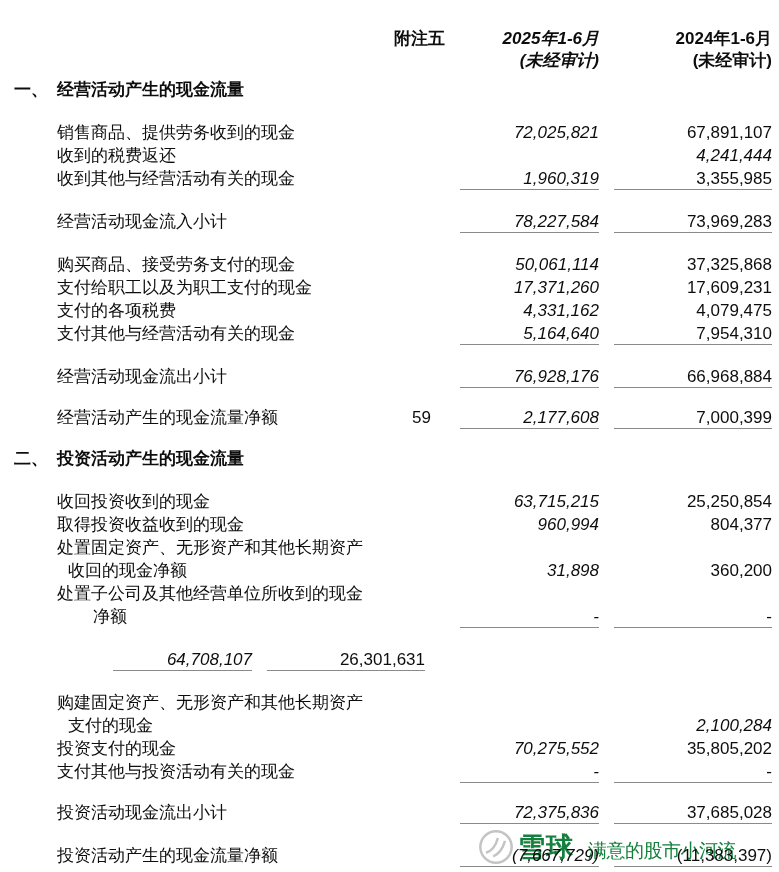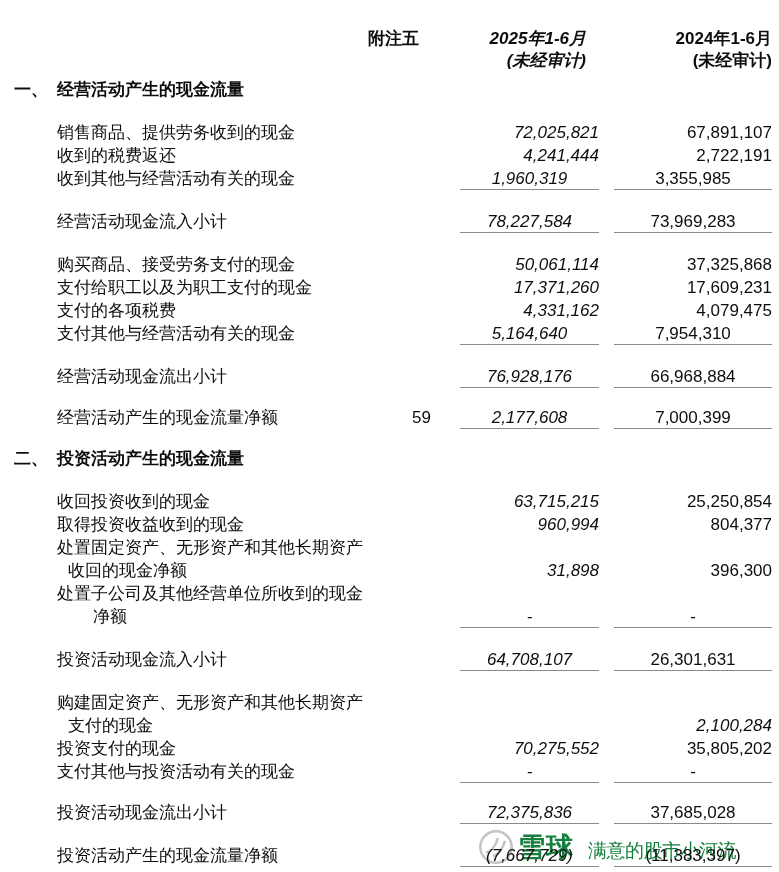--- a/index.html
+++ b/index.html
@@ -14,27 +14,27 @@
     padding-top:28px;
     overflow:hidden;
   }
   .row, .hdr-row, .sec {
     position:relative; z-index:1;
     display:flex;
     padding-left:57px; padding-right:7px;
     height:23px; line-height:23px;
     white-space:nowrap;
   }
-  .hdr-row { height:22px; line-height:22px; font-weight:bold;gap:13px; }
+  .hdr-row { height:22px; line-height:22px; font-weight:bold; }
   .lbl  { flex:1; overflow:hidden; }
   .note { width:56px; padding-left:8px; }
   .hnote{ width:66px; margin-left:-10px; padding-left:0; }
   .v1   { width:139px; text-align:right;font-style:italic; }
   .v2   { width:158px; margin-left:15px; text-align:right; }
-  .u    { border-bottom:1.5px solid #8a8a8a;text-align:center; }
+  .u    { border-bottom:1.5px solid #8a8a8a; }
   .b    { font-weight:normal; }
   .ind1 { padding-left:11px; }
   .ind2 { padding-left:36px; }
   .sec  { padding-left:14px; font-weight:bold; }
   .secnum { display:inline-block; width:43px; }
   .sp20 { height:20px; } .sp18 { height:18px; } .sp6 { height:6px; }
   .wm {
     position:absolute; z-index:0;
     left:477px; top:826px; width:300px; height:42px;
     color:#15803d;
@@ -85,21 +85,20 @@
   <div class="row">
     <div class="lbl">销售商品、提供劳务收到的现金</div>
     <div class="note"></div>
     <div class="v1">72,025,821</div>
     <div class="v2">67,891,107</div>
   </div>
   <div class="row">
     <div class="lbl">收到的税费返还</div>
     <div class="note"></div>
     <div class="v1">4,241,444</div>
-    <div class="v2">2,722,191</div>
   </div>
   <div class="row">
     <div class="lbl">收到其他与经营活动有关的现金</div>
     <div class="note"></div>
     <div class="v1 u">1,960,319</div>
     <div class="v2 u">3,355,985</div>
   </div>
 
   <div class="sp20"></div>
 
@@ -179,39 +178,38 @@
   <div class="row">
     <div class="lbl">处置固定资产、无形资产和其他长期资产</div>
     <div class="note"></div>
     <div class="v1"></div>
     <div class="v2"></div>
   </div>
   <div class="row">
     <div class="lbl ind1">收回的现金净额</div>
     <div class="note"></div>
     <div class="v1">31,898</div>
-    <div class="v2">396,300</div>
+    <div class="v2">360,200</div>
   </div>
   <div class="row">
     <div class="lbl">处置子公司及其他经营单位所收到的现金</div>
     <div class="note"></div>
     <div class="v1"></div>
     <div class="v2"></div>
   </div>
   <div class="row">
     <div class="lbl ind2">净额</div>
     <div class="note"></div>
     <div class="v1 u">-</div>
     <div class="v2 u">-</div>
   </div>
 
   <div class="sp20"></div>
 
   <div class="row">
-    <div class="lbl b">投资活动现金流入小计</div>
     <div class="note"></div>
     <div class="v1 u">64,708,107</div>
     <div class="v2 u">26,301,631</div>
   </div>
 
   <div class="sp20"></div>
 
   <div class="row">
     <div class="lbl">购建固定资产、无形资产和其他长期资产</div>
     <div class="note"></div>

